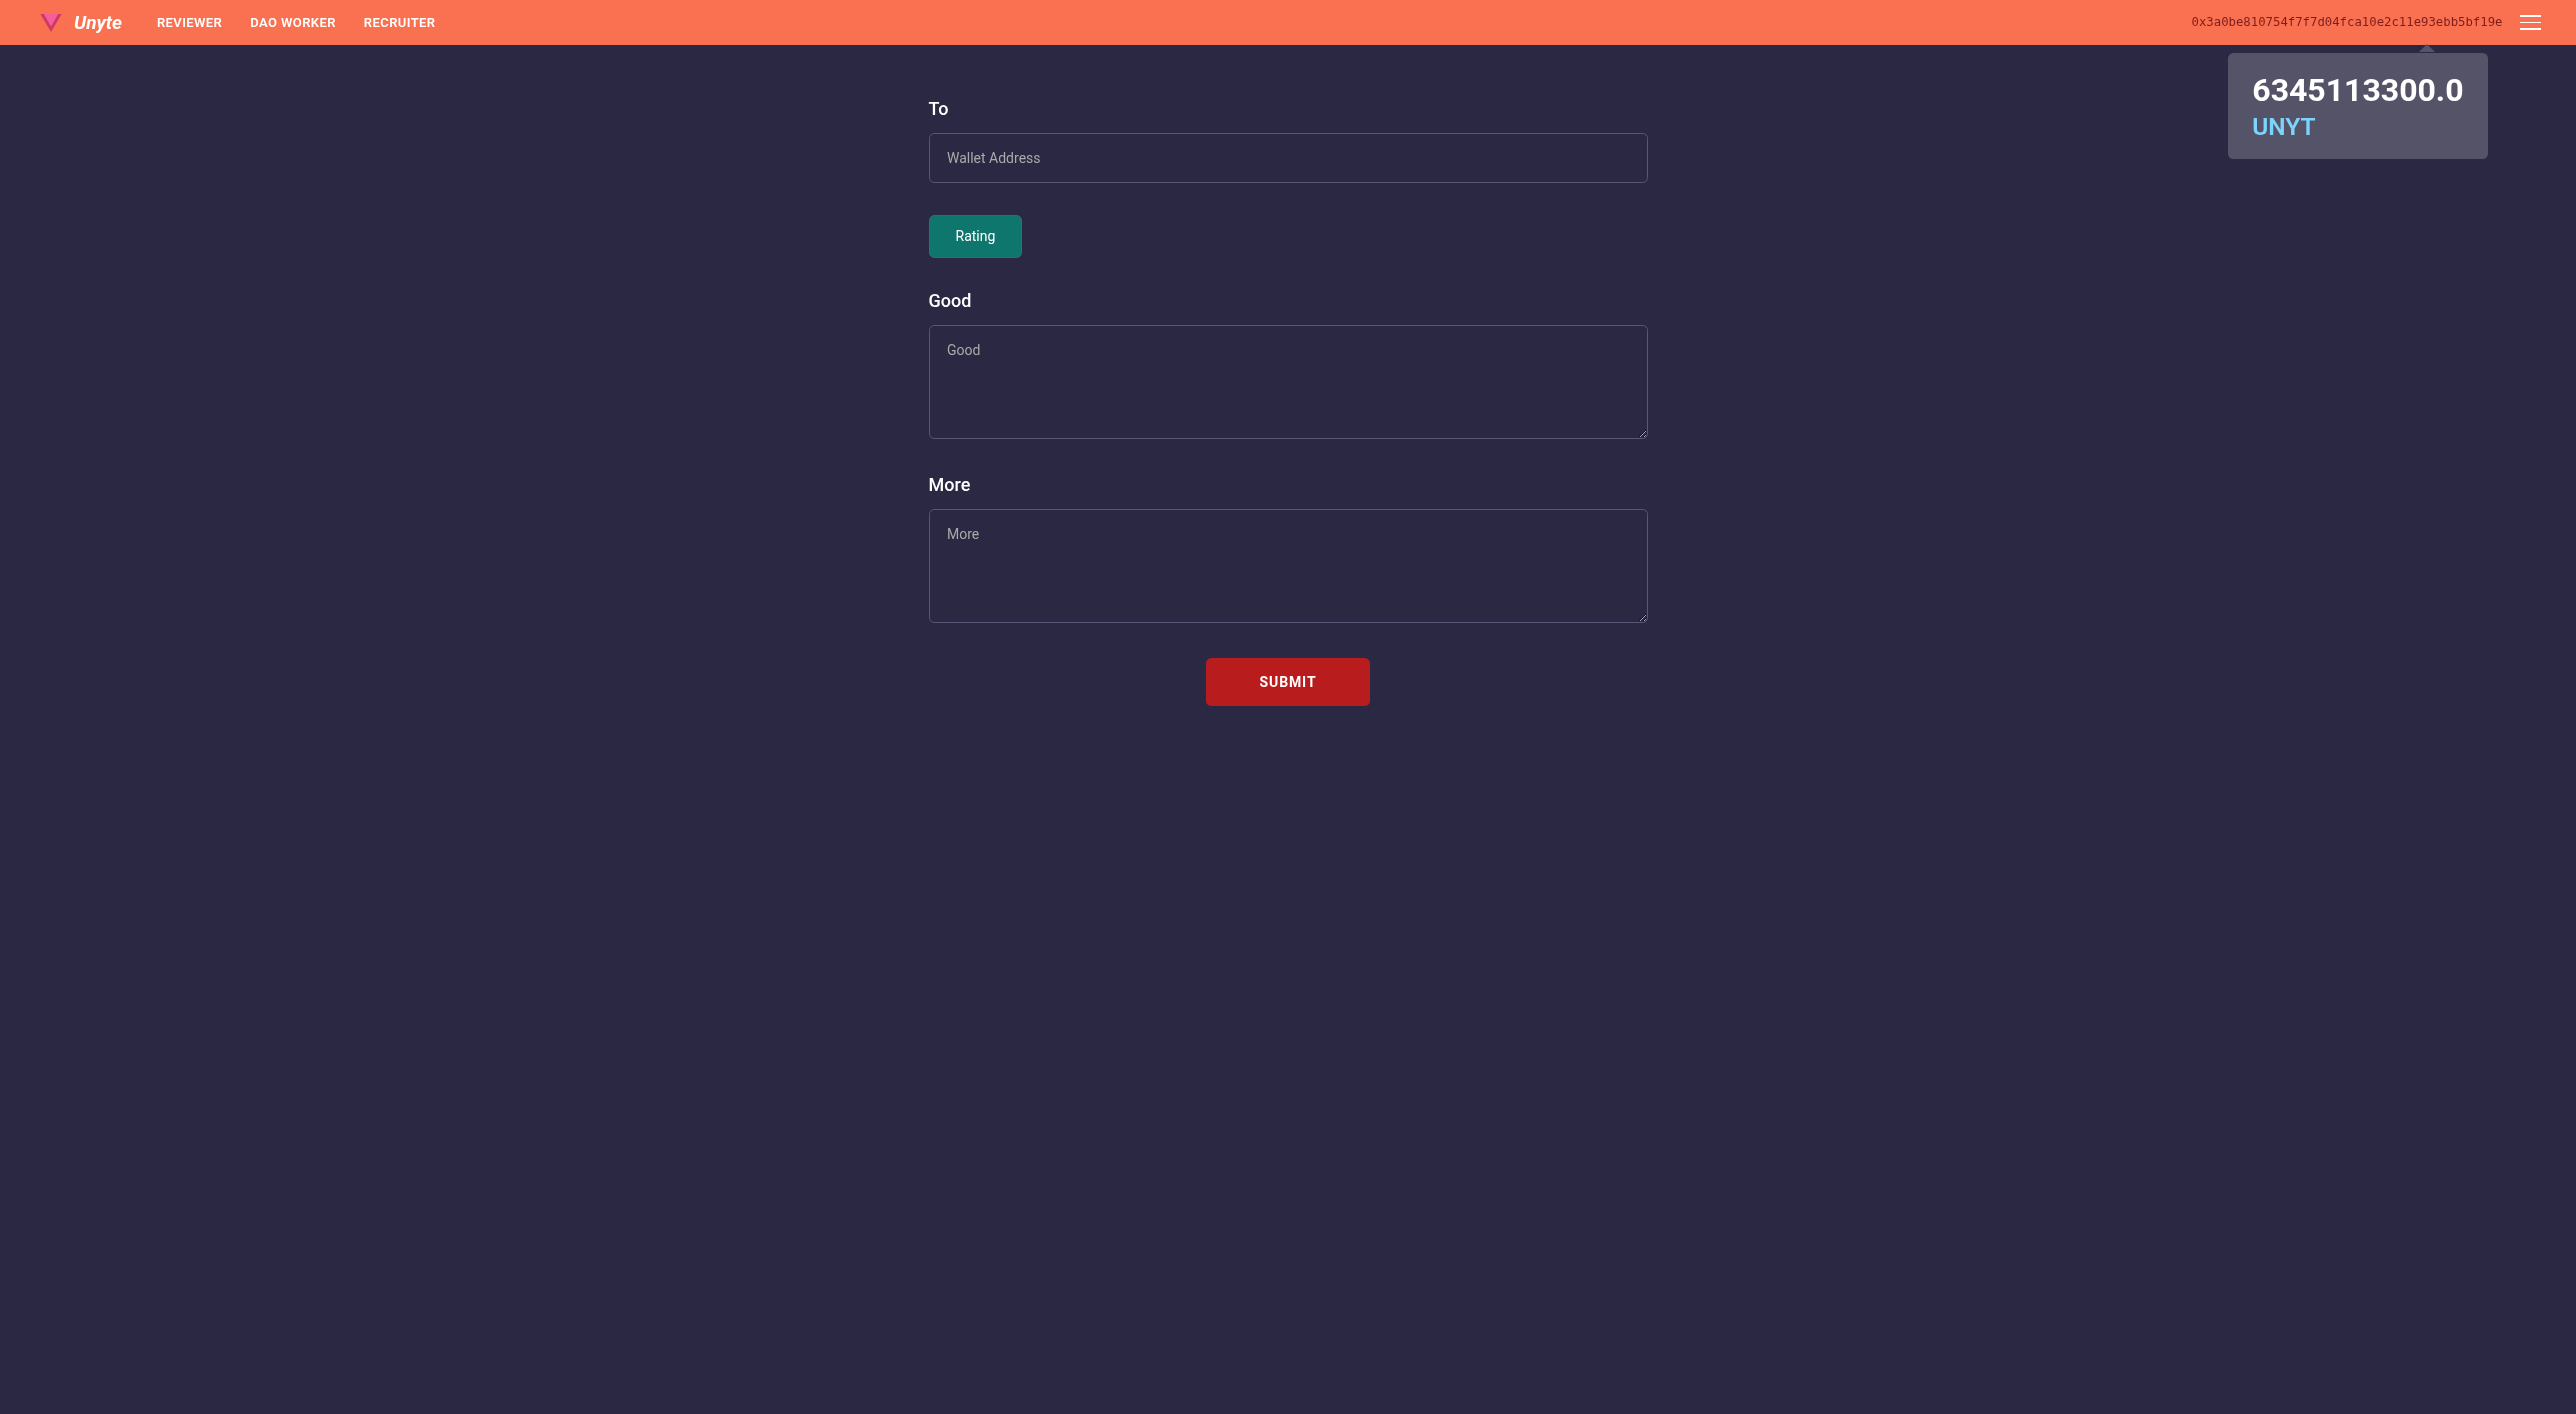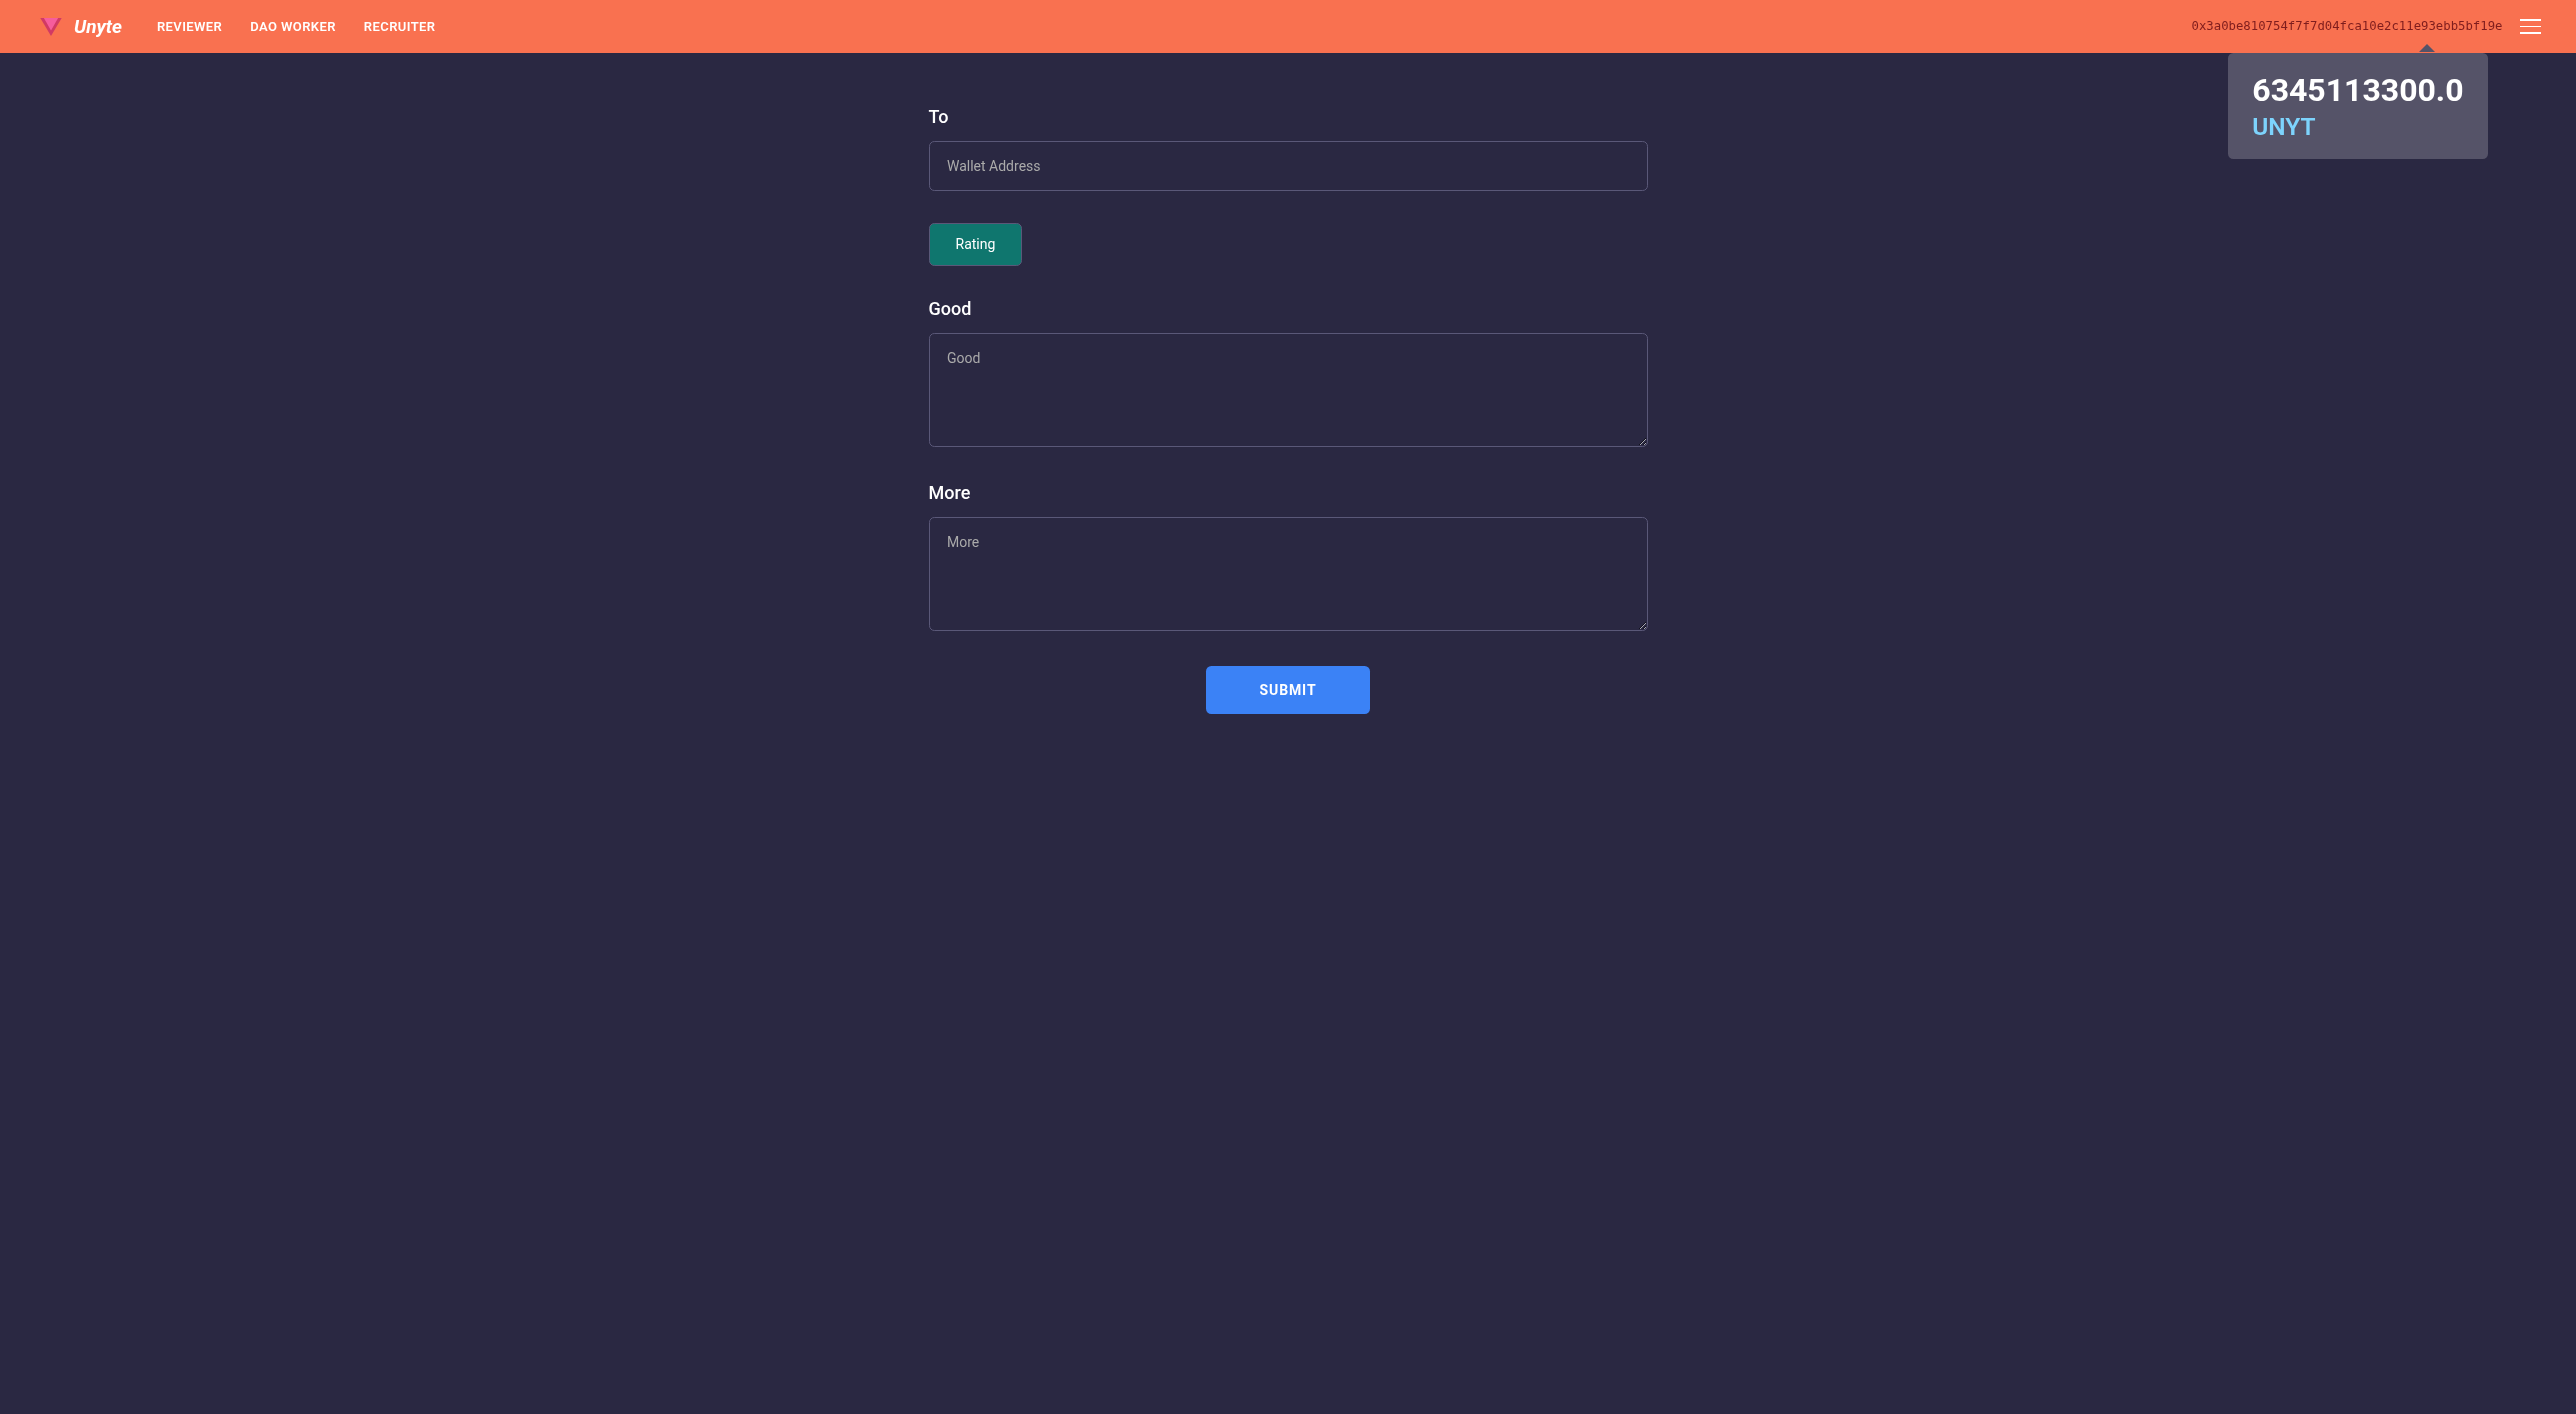--- a/index.html
+++ b/index.html
@@ -14,21 +14,21 @@
       min-height: 100vh;
       color: #ffffff;
     }
 
     
     .navbar {
       background-color: #f97150;
       display: flex;
       align-items: center;
       padding: 0 35px;
-      height: 53px;
+      height: 45px;
       position: relative;
     }
 
     .navbar-logo {
       display: flex;
       align-items: center;
       margin-right: 35px;
     }
 
     .logo-icon {
@@ -183,21 +183,21 @@
       padding: 12.3px 26px;
       color: #ffffff;
       font-size: 14px;
       cursor: pointer;
       font-family: inherit;
     }
 
     .submit-button {
       display: block;
       margin: 0 auto;
-      background-color: #3b82f6;
+      background-color: #b91c1c;
       border: none;
       border-radius: 5.3px;
       padding: 16px 53px;
       color: #ffffff;
       font-size: 14px;
       font-weight: 700;
       letter-spacing: 0.9px;
       cursor: pointer;
       font-family: inherit;
     }

